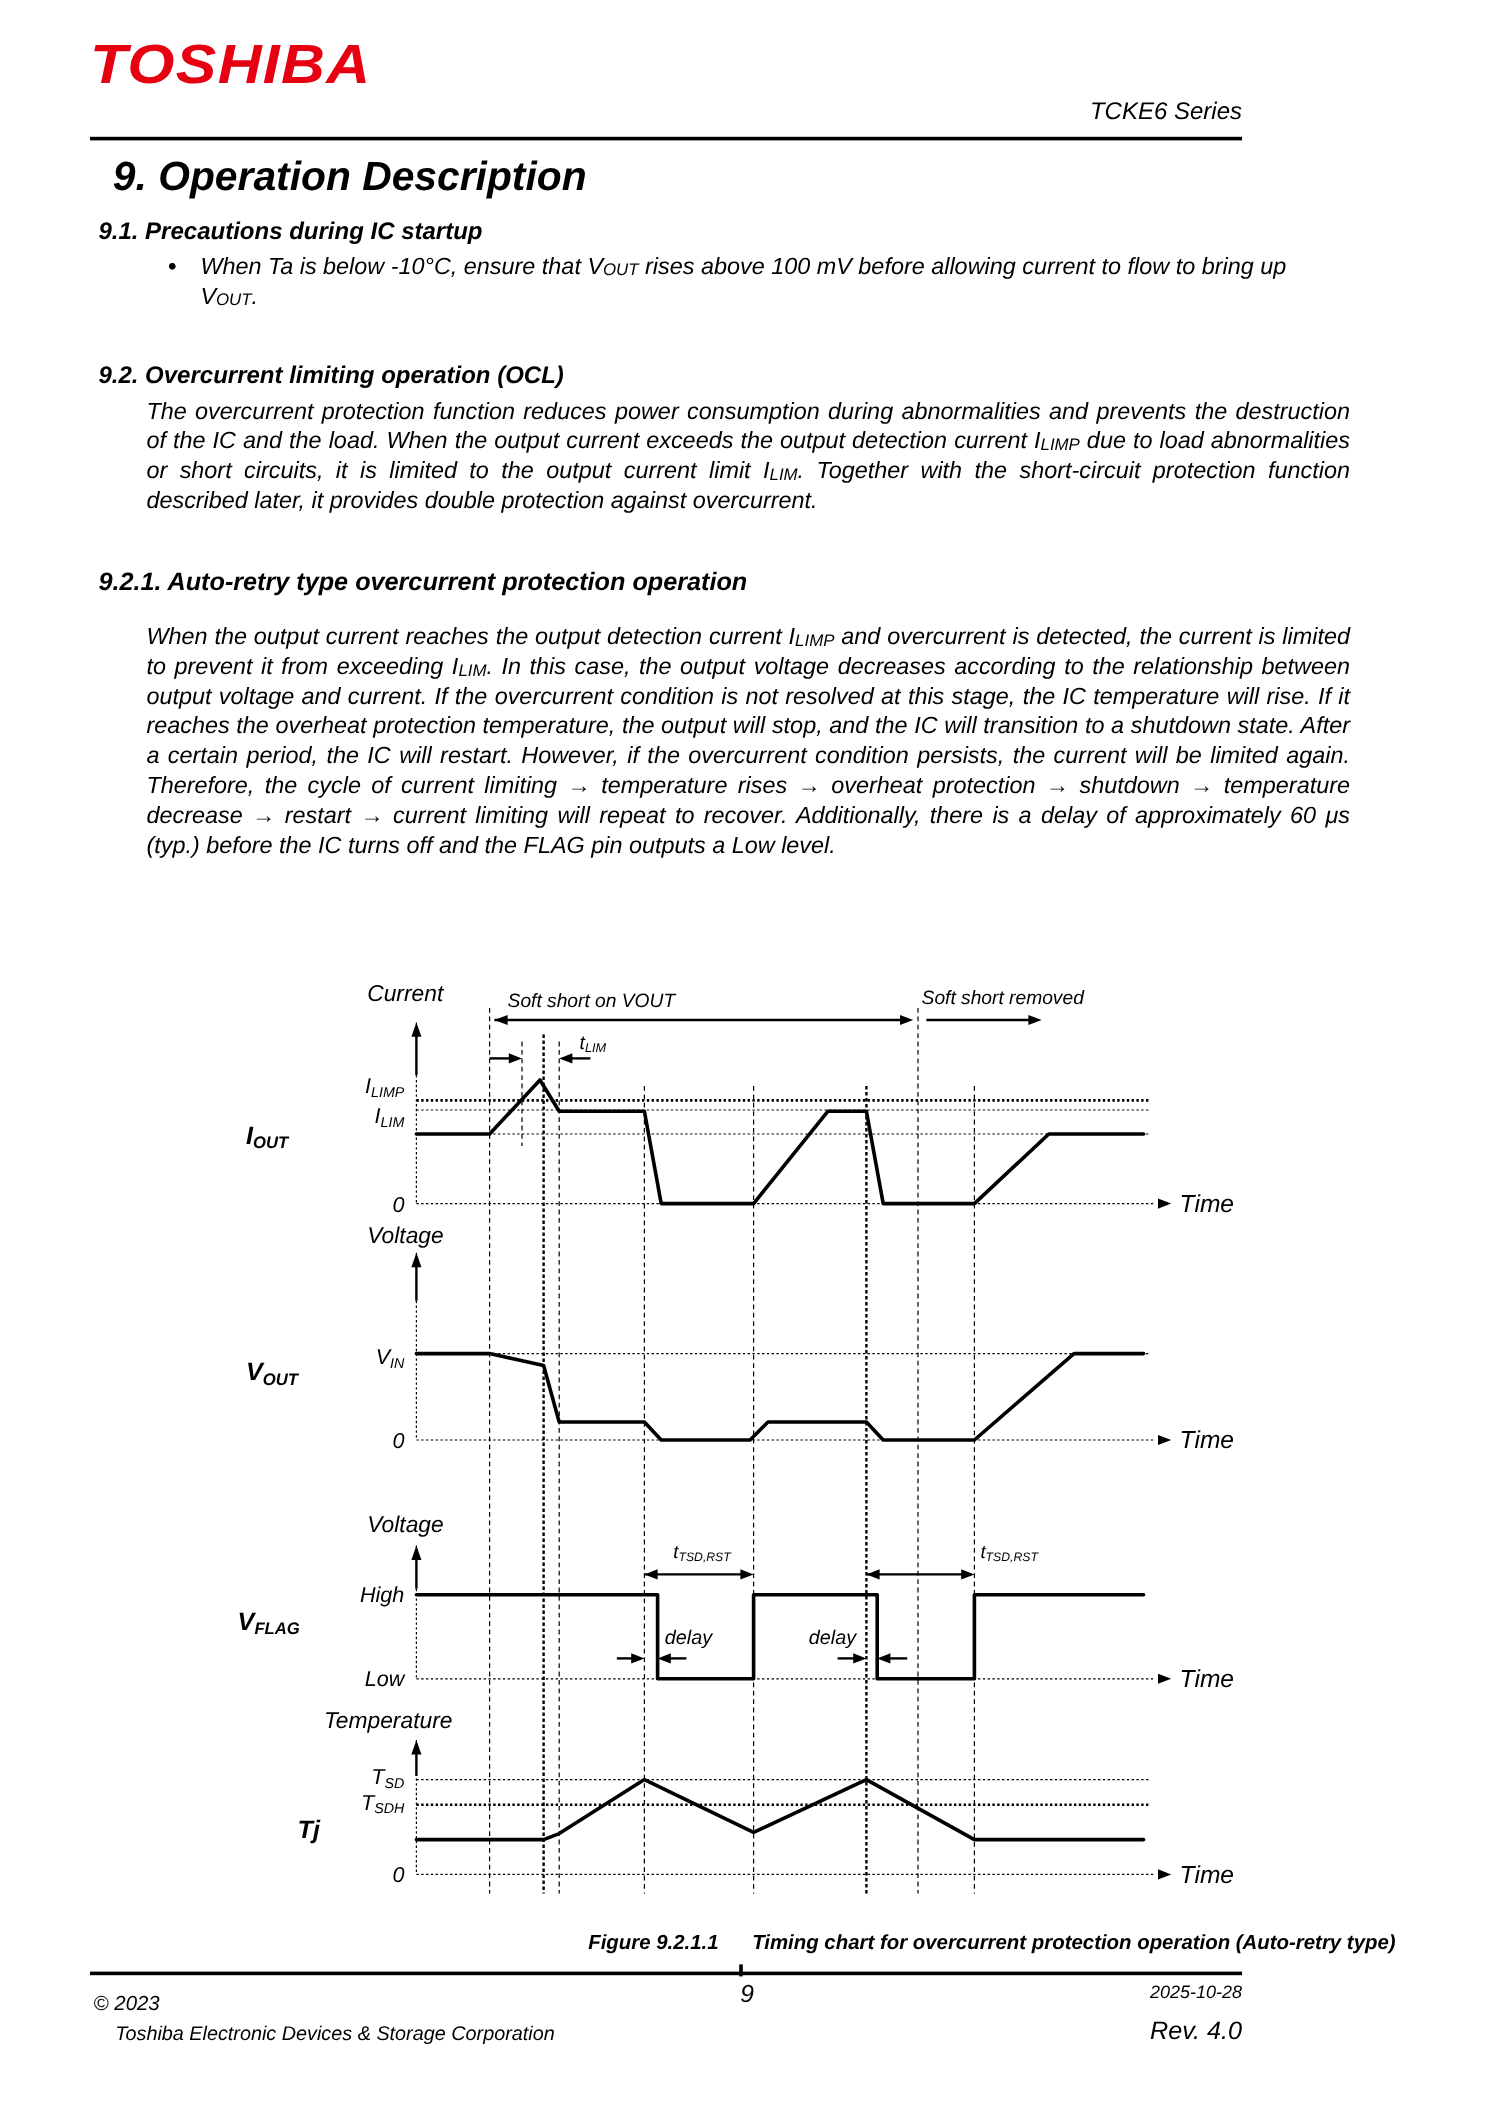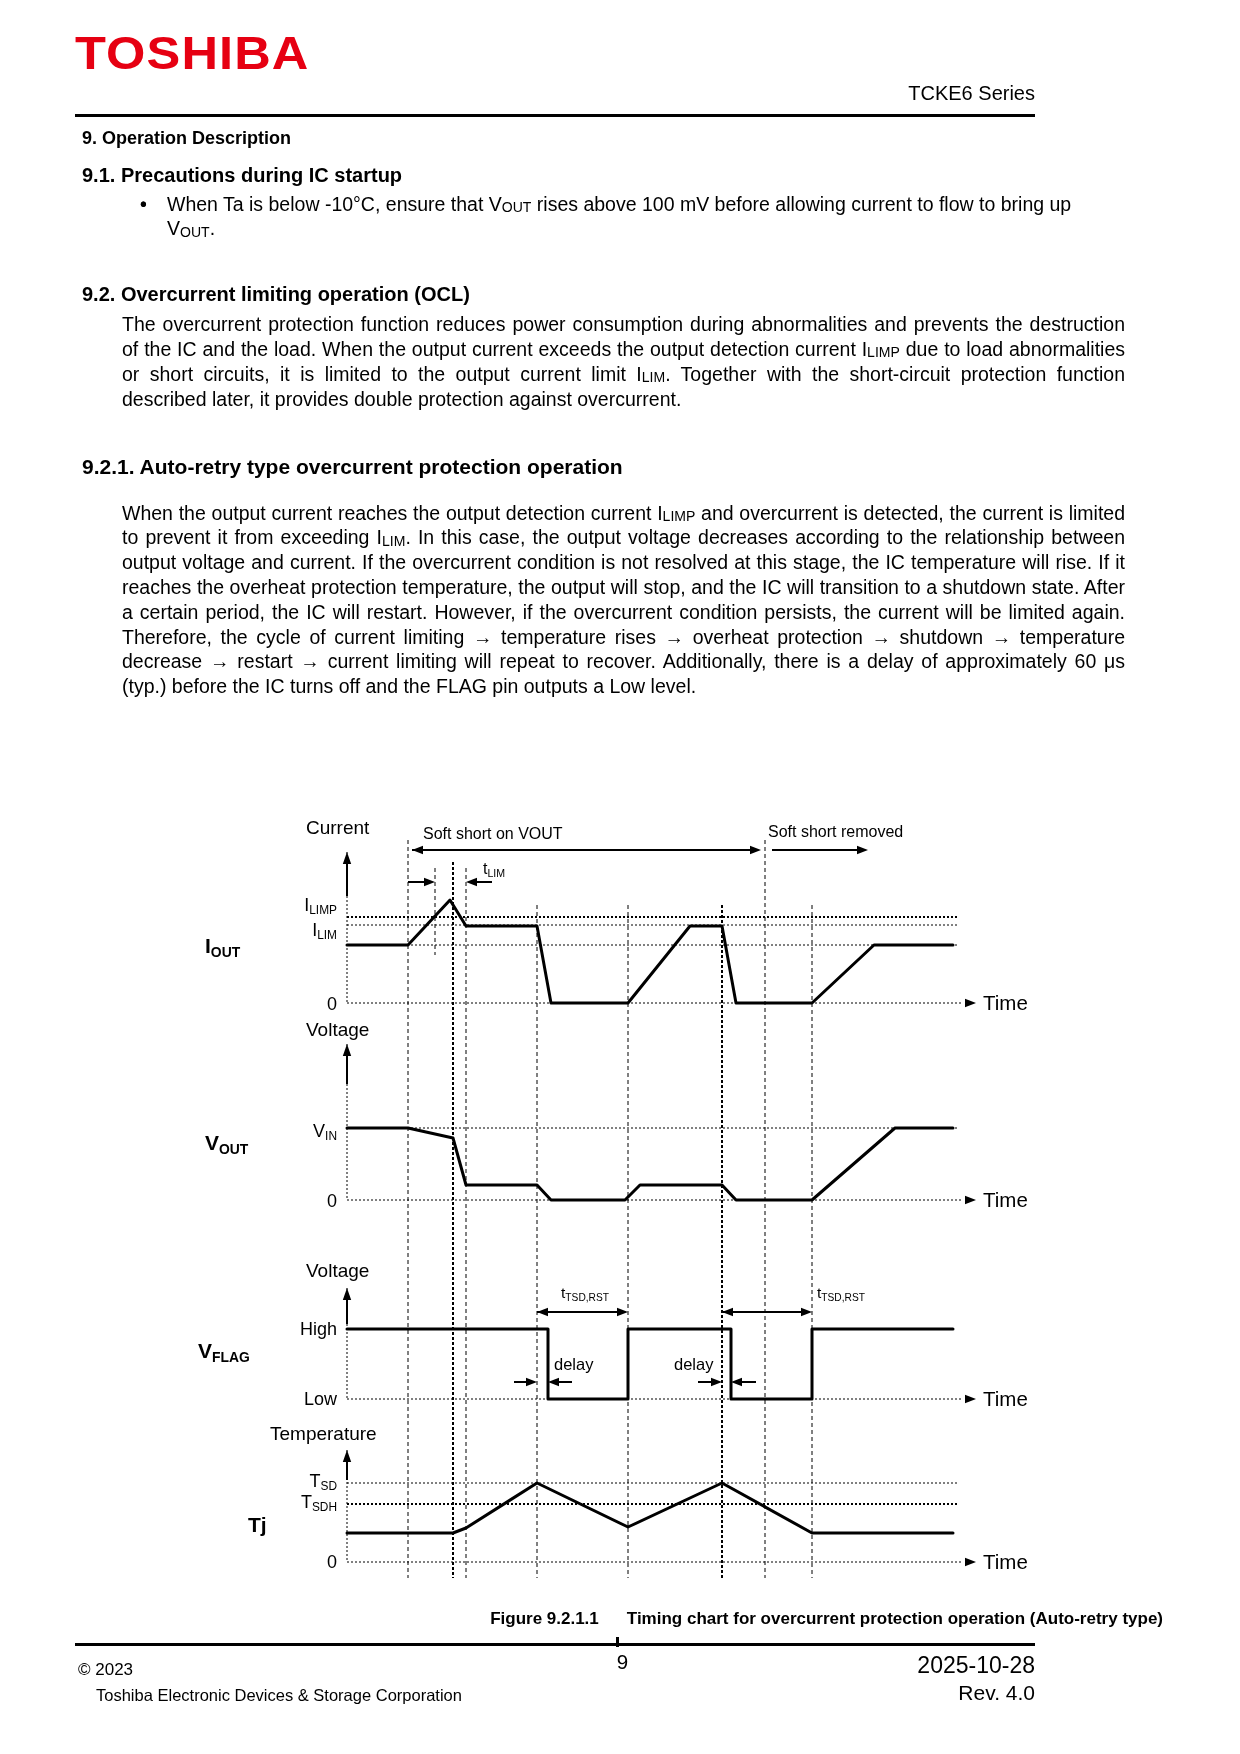--- a/index.html
+++ b/index.html
@@ -1,42 +1,42 @@
 <!DOCTYPE html>
 <html><head>
 <meta charset="utf-8">
 <style>
   html,body{margin:0;padding:0;background:#fff;}
   .page{position:relative;width:1240px;height:1754px;background:#fff;overflow:hidden;
         font-family:"Liberation Sans",sans-serif;color:#000;}
-  .content{position:absolute;left:0;top:0;width:1112px;height:1754px;}
+  .content{position:absolute;left:0;top:0;width:1112px;height:1754px;font-style:italic;}
   .hdr-logo{position:absolute;left:75px;top:26px;font-size:46px;font-weight:bold;color:#E60012;
             letter-spacing:1px;transform:scaleX(1.10);transform-origin:left top;}
   .hdr-series{position:absolute;right:77px;top:82px;font-size:20px;}
   .hdr-rule{position:absolute;left:75px;right:77px;top:114px;height:3px;background:#000;}
   .flow{position:absolute;left:82px;top:117px;width:1081px;}
-  h1{font-size:18px;font-weight:bold;margin:11px 0 0 0;line-height:1.15;}
+  h1{font-size:34px;font-weight:bold;margin:11px 0 0 12px;line-height:1.15;}
   h2{font-size:20px;font-weight:bold;margin:15px 0 0 0;line-height:1.15;}
   h3{font-size:21px;font-weight:bold;margin:44px 0 0 0;line-height:1.15;}
   .body{font-size:19.5px;line-height:24.8px;margin:6px 0 0 40px;width:1003px;}
   .just{text-align:justify;}
   ul.blist{list-style:none;margin:5px 0 0 58px;padding:0;width:975px;font-size:19.5px;line-height:24.8px;}
   ul.blist li{position:relative;padding-left:27px;}
   ul.blist .dot{position:absolute;left:0;top:0;}
   sub{font-size:72%;vertical-align:baseline;position:relative;top:0.1em;line-height:0;}
   .fig{position:absolute;left:180px;top:810px;width:880px;height:780px;}
   .caption{position:absolute;left:82px;top:1592px;width:1081px;text-align:right;
            font-size:17px;font-weight:bold;}
   .cap-text{margin-left:28px;}
   .footer-rule{position:absolute;left:75px;right:77px;top:1643px;height:2.5px;background:#000;}
   .ft-tick{position:absolute;left:616px;top:1637px;width:2.5px;height:10px;background:#000;}
   .ft-copy{position:absolute;left:78px;top:1660px;font-size:17px;}
   .ft-company{position:absolute;left:96px;top:1686px;font-size:16.5px;}
   .ft-page{position:absolute;left:82px;width:1081px;top:1650px;text-align:center;font-size:20.5px;}
-  .ft-date{position:absolute;right:77px;top:1652px;font-size:23px;text-align:center;}
+  .ft-date{position:absolute;right:77px;top:1652px;font-size:15px;text-align:center;}
   .ft-rev{position:absolute;right:77px;top:1681px;font-size:21px;text-align:right;}
   
   svg text{font-family:"Liberation Sans",sans-serif;fill:#000;}
   svg polygon{fill:#000;}
   .vl{stroke:#000;stroke-width:1;stroke-dasharray:4 3;}
   .vb{stroke:#000;stroke-width:2;stroke-dasharray:3 2;}
   .hl{stroke:#000;stroke-width:1;stroke-dasharray:2 2;}
   .hb{stroke:#000;stroke-width:2.2;stroke-dasharray:2 2;}
   .al{stroke:#000;stroke-width:2;}
   .wave{fill:none;stroke:#000;stroke-width:3;stroke-linejoin:round;stroke-linecap:round;}

